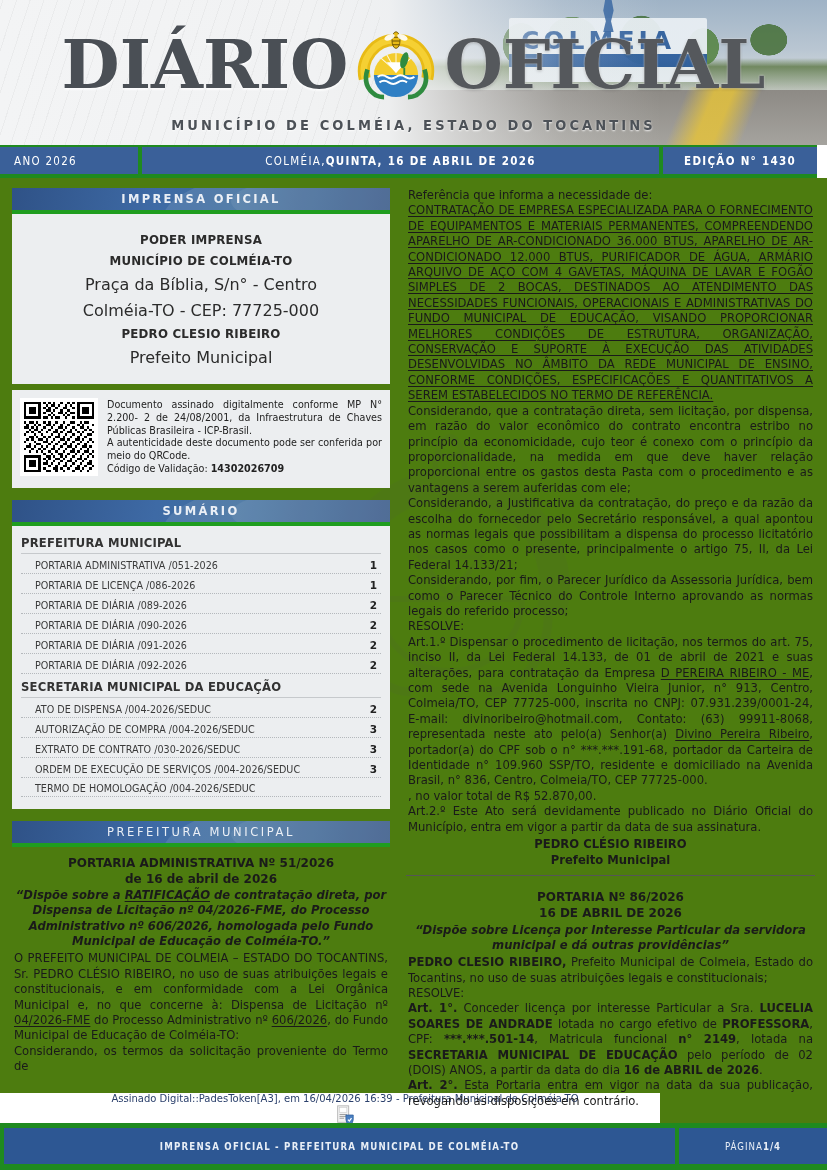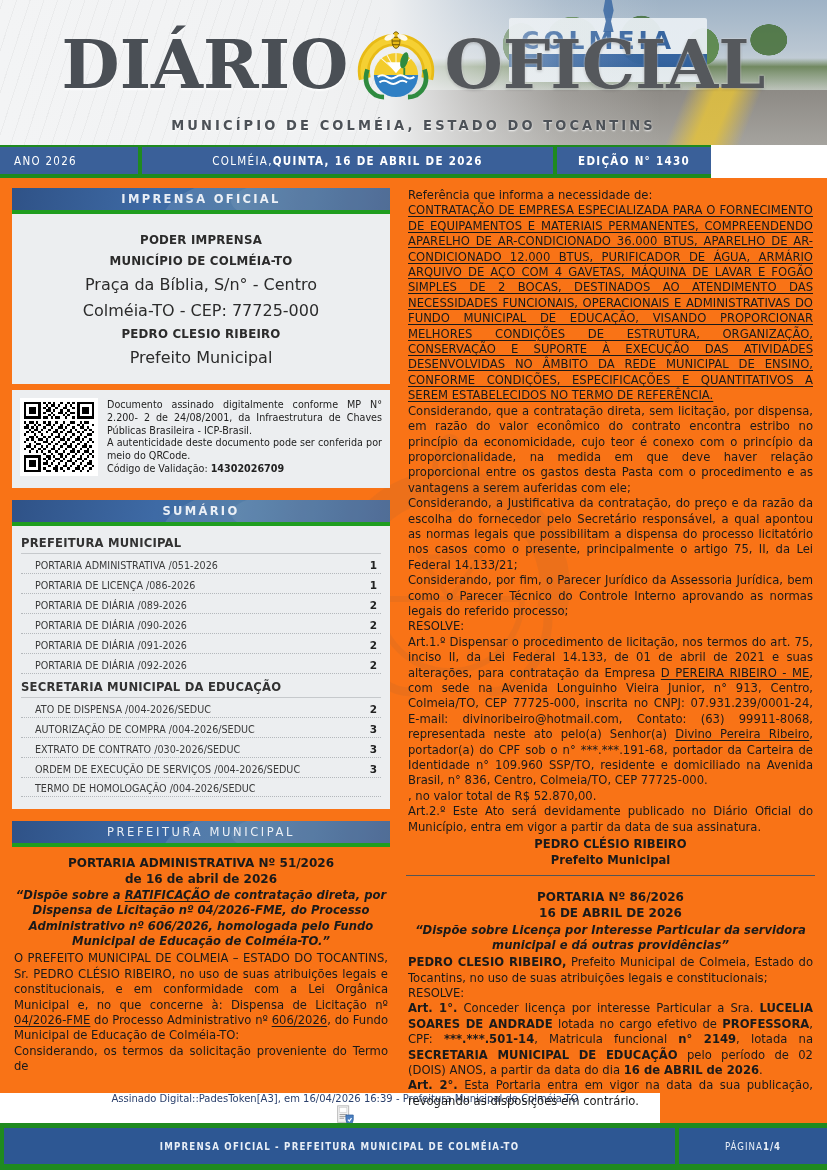--- a/index.html
+++ b/index.html
@@ -97,21 +97,21 @@
   .mh-sub{
     font-family:"DejaVu Sans Condensed","DejaVu Sans","Liberation Sans",sans-serif;
     font-size:14.5px; letter-spacing:3.1px; font-weight:600;
     color:#4c5157; margin-top:7px;
     text-shadow:0 1px 2px rgba(255,255,255,.85);
   }
   .crest{ width:92px; height:92px; margin:0 2px; position:relative; flex:0 0 auto; }
 
   
   .datebar{
-    width:711px; height:33px;
+    width:817px; height:33px;
     display:flex; align-items:stretch;
     background:#1f8a1f;
     padding:2px 0 4px 0;
   }
   .db-cell{
     background:#3a6099;
     color:#ffffff;
     display:flex; align-items:center;
     font-family:"DejaVu Sans Condensed","DejaVu Sans","Liberation Sans",sans-serif;
     font-size:11.5px; letter-spacing:1.3px;
@@ -120,21 +120,21 @@
   .db-mid{ flex:1; justify-content:center; margin:0 4px; }
   .db-right{ width:154px; justify-content:center; font-weight:bold; }
   .db-mid b{ font-weight:bold; }
 
   
   .page{
     position:relative;
     width:827px; height:calc(1170px - 145px - 33px - 47px);
     padding:10px 12px 0 12px;
     display:flex; gap:16px;
-    background:#f97316;
+    background:#4d7c0f;
   }
   
   .watermark{
     position:absolute; left:300px; top:170px;
     width:300px; height:430px;
     opacity:0.075; pointer-events:none; z-index:0;
   }
   .col{ position:relative; z-index:1; }
   .col-left{ width:378px; flex:0 0 378px; }
   .col-right{ flex:1; }

